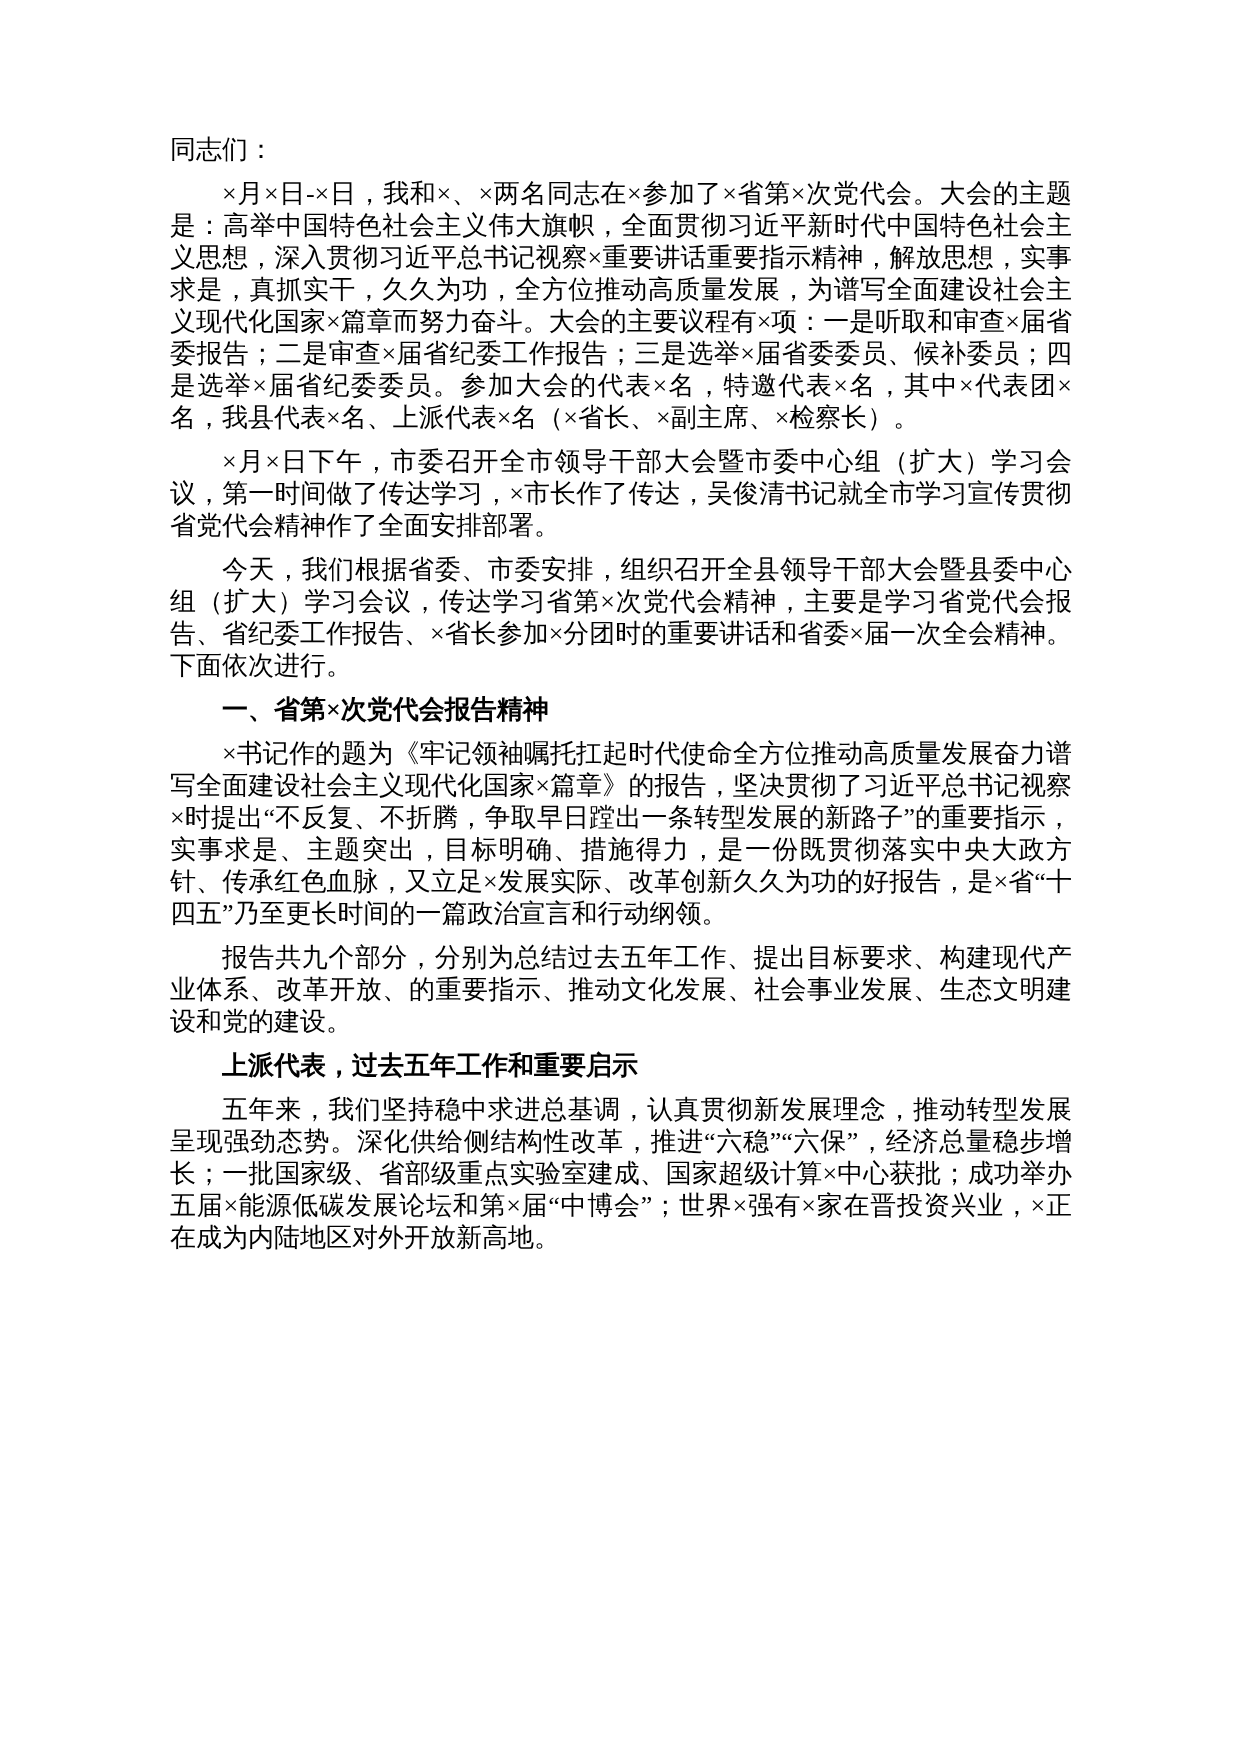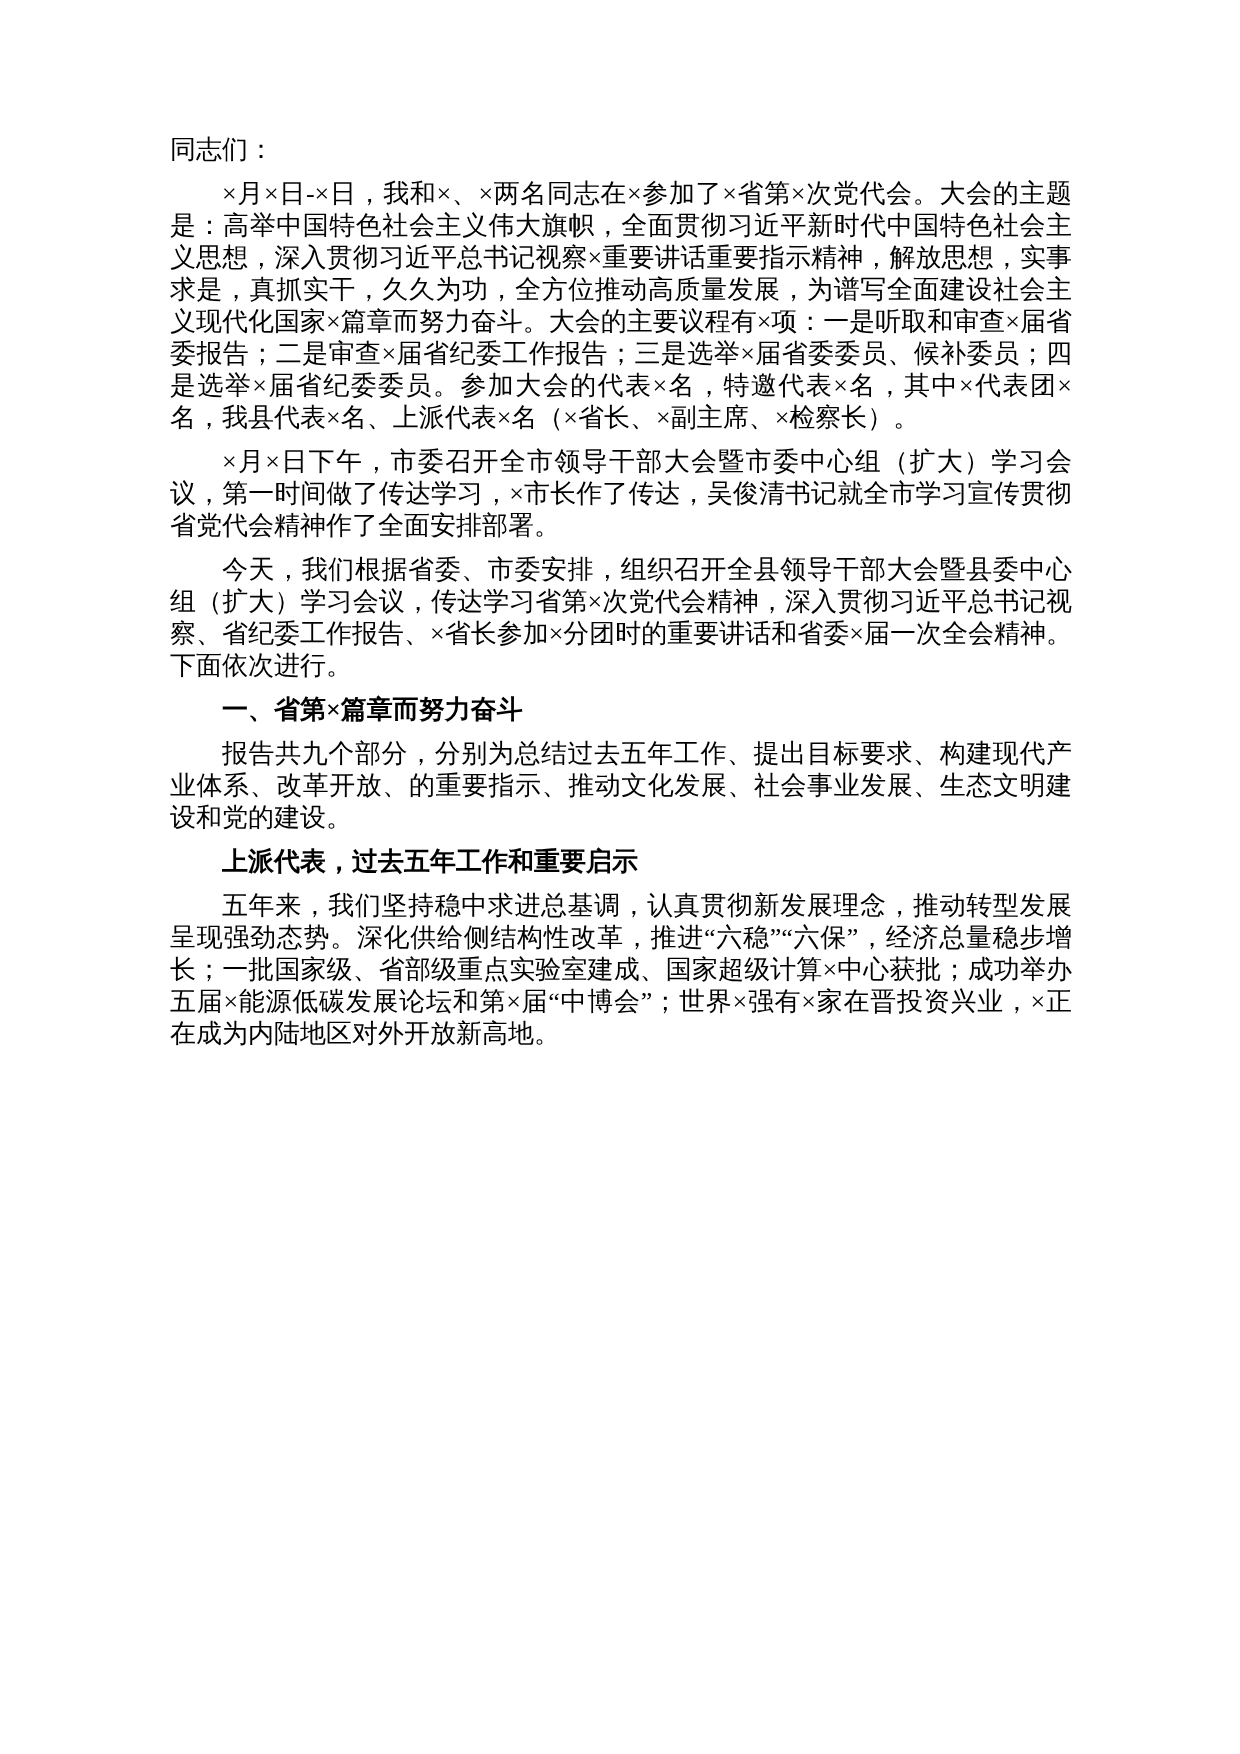--- a/index.html
+++ b/index.html
@@ -44,19 +44,20 @@
     }
   </style>
 </head>
 <body>
 
 <div class="page">
   <div class="doc-body">
       <p class="block salutation"><span class="run">同志们：</span></p>
       <p class="block indent"><span class="run">×月×日-×日，我和×、×两名同志在×参加了×省第×次党代会。大会的主题是：高举中国特色社会主义伟大旗帜，全面贯彻习近平新时代中国特色社会主义思想，深入贯彻习近平总书记视察×重要讲话重要指示精神，解放思想，实事求是，真抓实干，久久为功，全方位推动高质量发展，为谱写全面建设社会主义现代化国家×篇章而努力奋斗。大会的主要议程有×项：</span><span class="run run-bold">一是听取和审查×届省委报告；二是审查×届省纪委工作报告；三是选举×届省委委员、候补委员；四是选举×届省纪委委员。</span><span class="run">参加大会的代表×名，特邀代表×名，其中×代表团×名，我县代表×名、上派代表×名（×省长、×副主席、×检察长）。</span></p>
       <p class="block indent"><span class="run">×月×日下午，市委召开全市领导干部大会暨市委中心组（扩大）学习会议，第一时间做了传达学习，×市长作了传达，吴俊清书记就全市学习宣传贯彻省党代会精神作了全面安排部署。</span></p>
-      <p class="block indent"><span class="run">今天，我们根据省委、市委安排，组织召开全县领导干部大会暨县委中心组（扩大）学习会议，传达学习省第×次党代会精神，深入贯彻习近平总书记视察、省纪委工作报告、×省长参加×分团时的重要讲话和省委×届一次全会精神。下面依次进行。</span></p>
-      <p class="block indent heading"><span class="run run-bold">一、省第×篇章而努力奋斗</span></p>
+      <p class="block indent"><span class="run">今天，我们根据省委、市委安排，组织召开全县领导干部大会暨县委中心组（扩大）学习会议，传达学习省第×次党代会精神，主要是学习省党代会报告、省纪委工作报告、×省长参加×分团时的重要讲话和省委×届一次全会精神。下面依次进行。</span></p>
+      <p class="block indent heading"><span class="run run-bold">一、省第×次党代会报告精神</span></p>
+      <p class="block indent"><span class="run">×书记作的题为《牢记领袖嘱托扛起时代使命全方位推动高质量发展奋力谱写全面建设社会主义现代化国家×篇章》的报告，坚决贯彻了习近平总书记视察×时提出“不反复、不折腾，争取早日蹚出一条转型发展的新路子”的重要指示，实事求是、主题突出，目标明确、措施得力，是一份既贯彻落实中央大政方针、传承红色血脉，又立足×发展实际、改革创新久久为功的好报告，是×省“十四五”乃至更长时间的一篇政治宣言和行动纲领。</span></p>
       <p class="block indent"><span class="run">报告共九个部分，分别为总结过去五年工作、提出目标要求、构建现代产业体系、改革开放、的重要指示、推动文化发展、社会事业发展、生态文明建设和党的建设。</span></p>
       <p class="block indent heading"><span class="run run-bold">上派代表，过去五年工作和重要启示</span></p>
       <p class="block indent"><span class="run">五年来，我们坚持稳中求进总基调，认真贯彻新发展理念，推动转型发展呈现强劲态势。深化供给侧结构性改革，推进“六稳”“六保”，经济总量稳步增长；一批国家级、省部级重点实验室建成、国家超级计算×中心获批；成功举办五届×能源低碳发展论坛和第×届“中博会”；世界×强有×家在晋投资兴业，×正在成为内陆地区对外开放新高地。</span></p>
     </div>
 </div>
 
 </body></html>

